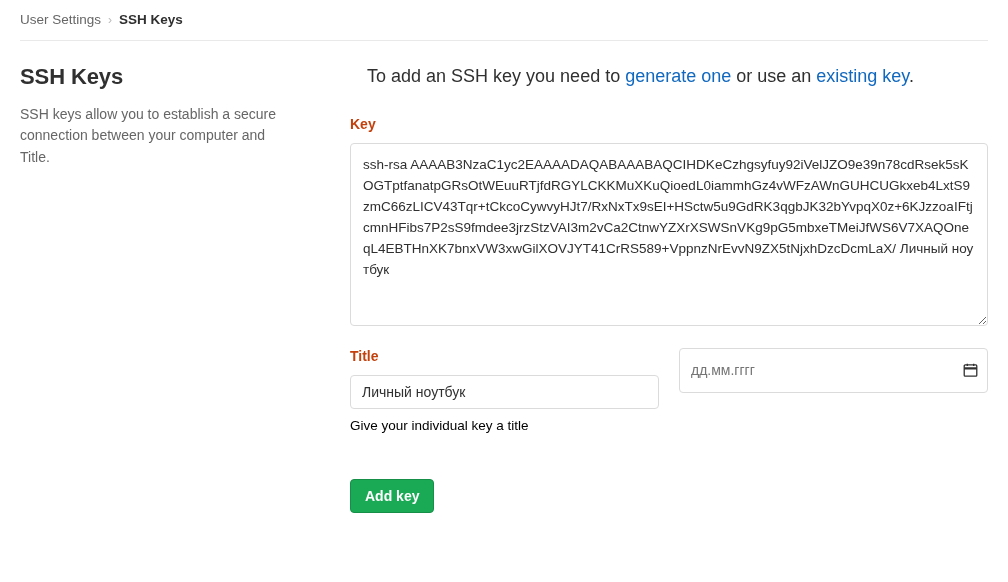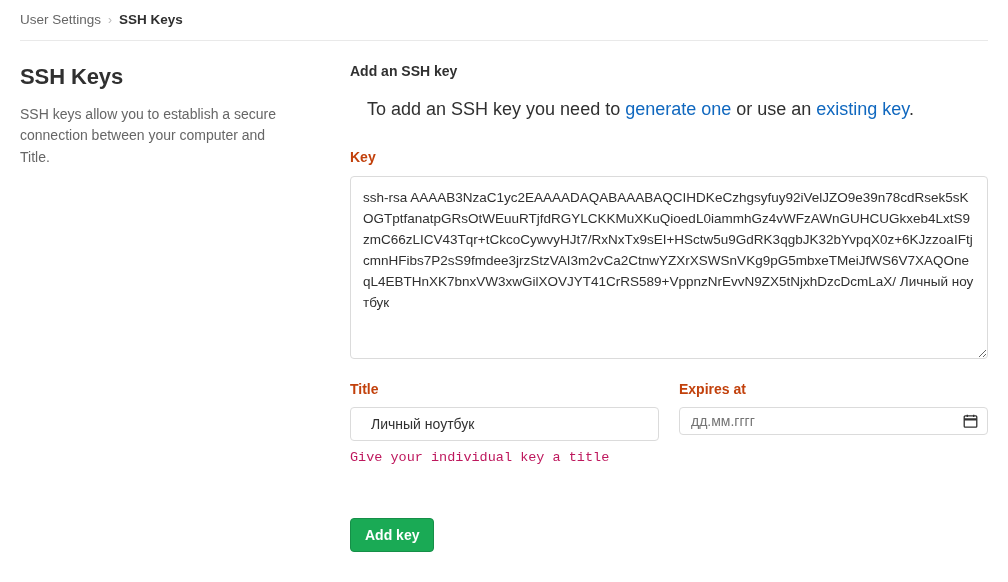--- a/index.html
+++ b/index.html
@@ -111,24 +111,23 @@
     line-height: 1.2;
   }
   .field-help {
     font-size: 14px;
     color: #303030;
     line-height: 1.55;
     margin: 0 0 12px 0;
   }
   .help-muted {
     font-size: 13.5px;
-    color: #be185d;
-    margin: 8px 0 16px 0;
+    color: #000000;
+    margin: 8px 0 10px 0;
     line-height: 1.4;
-    font-family: Liberation Mono, monospace;
   }
 
   
   .key-textarea {
     display: block;
     width: 100%;
     height: 183px;
     padding: 10px 12px;
     border: 1px solid #dbdbdb;
     border-radius: 4px;
@@ -148,36 +147,36 @@
   .row {
     display: flex;
     gap: 20px;
     margin-top: 22px;
   }
   .row .cell { flex: 1 1 50%; min-width: 0; }
 
   .text-input {
     width: 100%;
     height: 34px;
-    padding: 6px 20px;
+    padding: 6px 11px;
     border: 1px solid #dbdbdb;
     border-radius: 4px;
     background: #ffffff;
     color: #303030;
     font-family: "Liberation Sans", sans-serif;
     font-size: 14px;
     line-height: 20px;
     outline: none;
   }
   .text-input::placeholder { color: #919191; }
 
   .date-wrap { position: relative; }
   .date-input {
     width: 100%;
-    height: 28px;
+    height: 45px;
     padding: 6px 36px 6px 11px;
     border: 1px solid #dbdbdb;
     border-radius: 4px;
     background: #ffffff;
     font-family: "Liberation Sans", sans-serif;
     font-size: 14px;
     line-height: 20px;
     color: #701a75;
     outline: none;
   }
@@ -223,39 +222,37 @@
 
 <div class="page">
 
   <div class="col-left">
     <h1 class="page-title">SSH Keys</h1>
     <p class="page-desc">SSH keys allow you to establish a secure connection between your computer and Title.</p>
   </div>
 
   <div class="col-right">
 
-    <h2 class="section-title">Add an SSH key</h2>
 
     <p class="section-intro">
       <span>To add an SSH key you need to </span><a class="inline-link" href="#">generate one</a><span> or use an </span><a class="inline-link" href="#">existing key</a><span>.</span>
     </p>
 
     <label class="field-label">Key</label>
 
     <textarea class="key-textarea" spellcheck="false" style="">ssh-rsa AAAAB3NzaC1yc2EAAAADAQABAAABAQCIHDKeCzhgsyfuy92iVelJZO9e39n78cdRsek5sKOGTptfanatpGRsOtWEuuRTjfdRGYLCKKMuXKuQioedL0iammhGz4vWFzAWnGUHCUGkxeb4LxtS9zmC66zLICV43Tqr+tCkcoCywvyHJt7/RxNxTx9sEI+HSctw5u9GdRK3qgbJK32bYvpqX0z+6KJzzoaIFtjcmnHFibs7P2sS9fmdee3jrzStzVAI3m2vCa2CtnwYZXrXSWSnVKg9pG5mbxeTMeiJfWS6V7XAQOneqL4EBTHnXK7bnxVW3xwGilXOVJYT41CrRS589+VppnzNrEvvN9ZX5tNjxhDzcDcmLaX/ Личный ноутбук</textarea>
 
     <div class="row">
       <div class="cell">
         <label class="field-label">Title</label>
         <input class="text-input" type="text" value="Личный ноутбук" style="">
         <p class="help-muted">Give your individual key a title</p>
       </div>
 
       <div class="cell">
-        <label class="field-label">Expires at</label>
         <div class="date-wrap">
           <input class="date-input" type="text" placeholder="дд.мм.гггг" style="">
           <span class="cal-icon">
             <svg viewBox="0 0 16 16" width="15" height="15" fill="none" stroke="currentColor" stroke-width="1.4">
               <rect x="1.3" y="2.6" width="13.4" height="12" rx="1"></rect>
               <line x1="1.3" y1="6.2" x2="14.7" y2="6.2" stroke-width="2.4"></line>
               <line x1="4.6" y1="1.2" x2="4.6" y2="3.6"></line>
               <line x1="11.4" y1="1.2" x2="11.4" y2="3.6"></line>
             </svg>
           </span>

